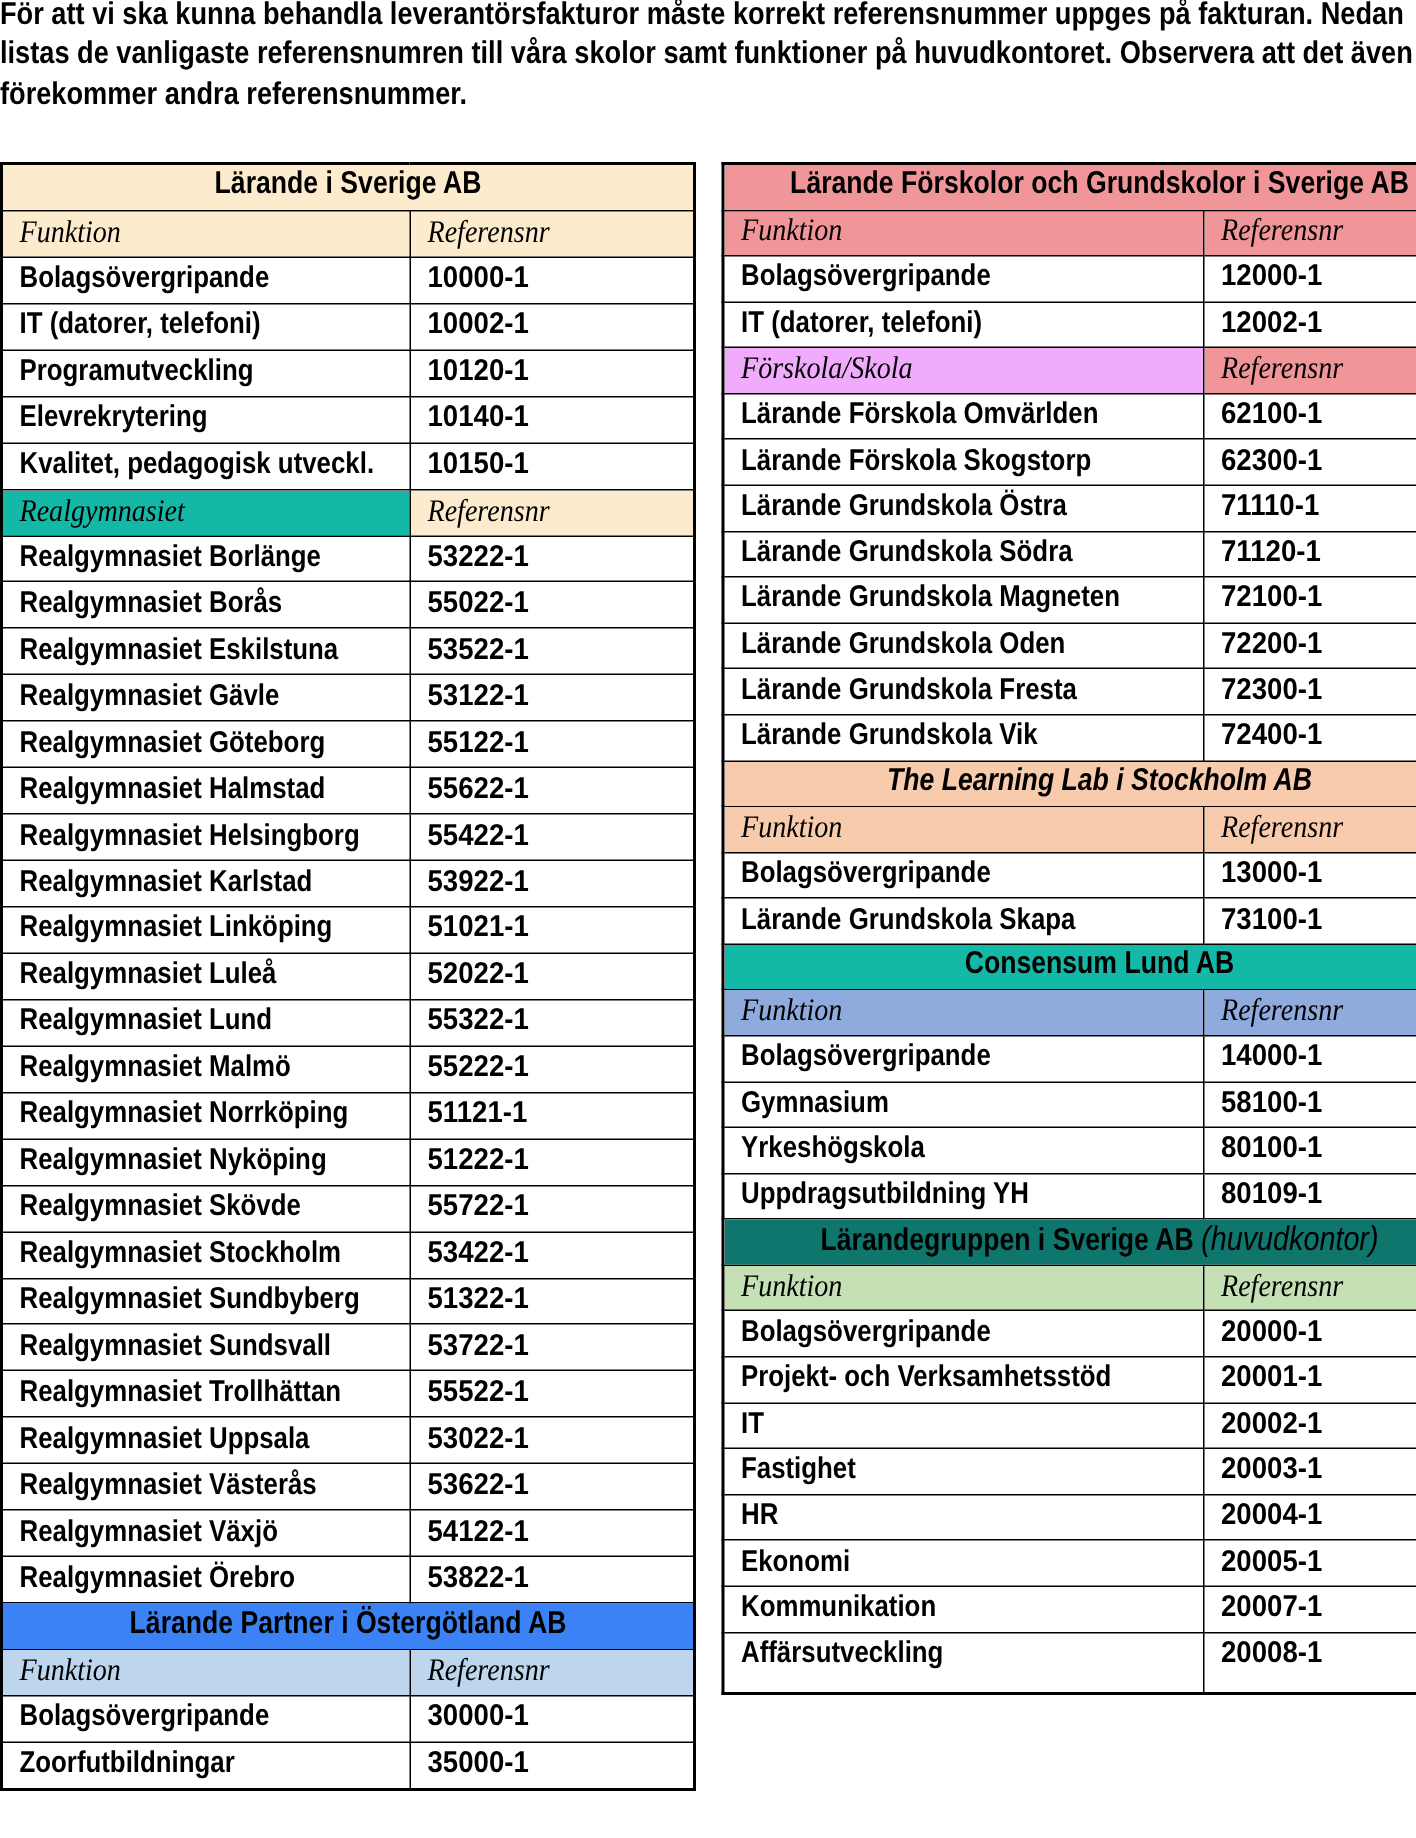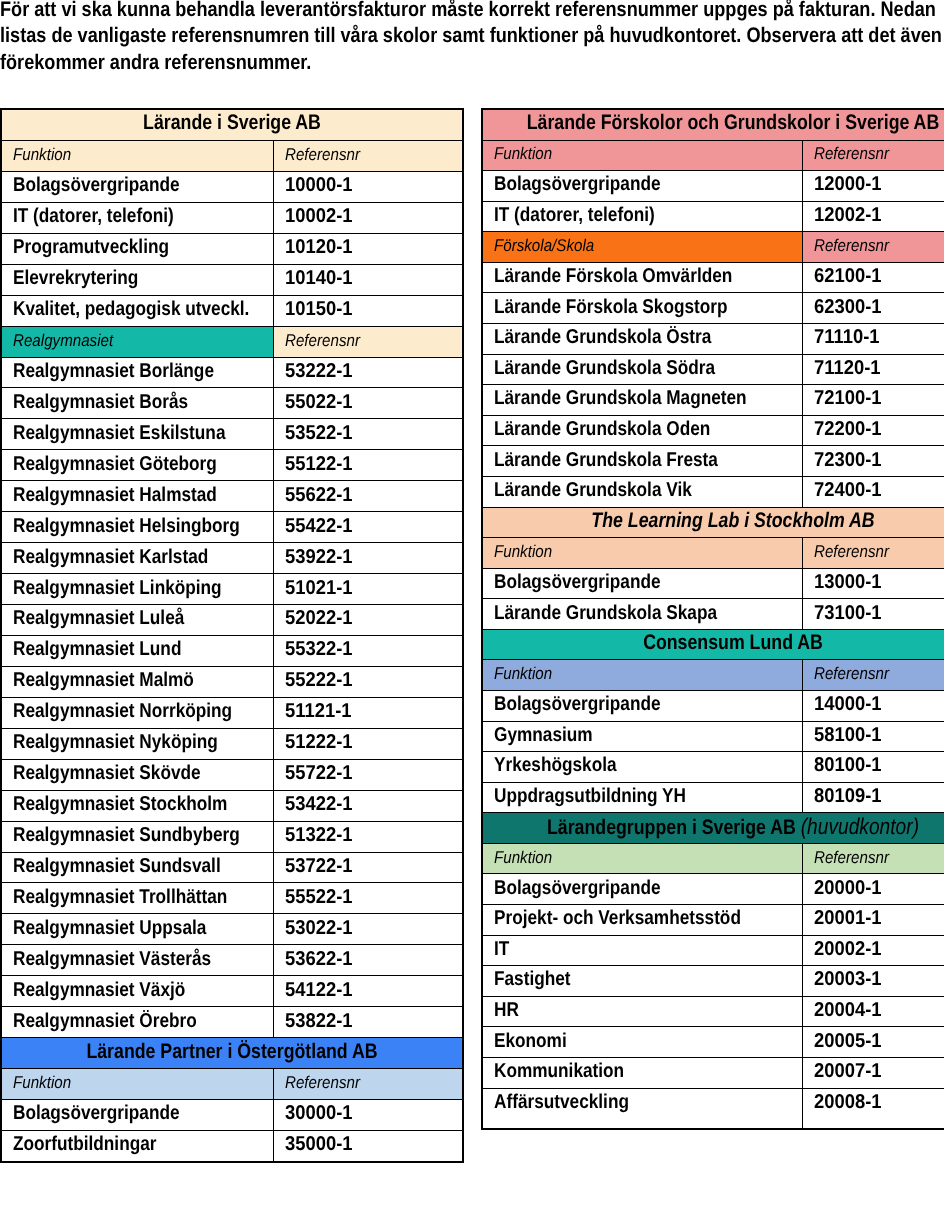--- a/index.html
+++ b/index.html
@@ -44,21 +44,21 @@
   table.t td {
     border:1.5px solid #000;
     padding:0 0 0 11px;
     height:30px;
     vertical-align:middle;
     font-size:20px; font-weight:bold;
     white-space:nowrap; overflow:hidden; line-height:1;
   }
   table.t td.title-cell { text-align:center; padding:0 !important; font-size:21px;
                           position:relative; overflow:visible; }
-  table.t td.hdr-cell { font-weight:normal; font-style:italic; font-size:17px; }
+  table.t td.hdr-cell { font-weight:normal; font-style:italic; font-size:21px;font-family:Liberation Serif, serif; }
   .ital { font-style:italic; font-weight:normal; font-size:22.7px; }
 </style>
 </head>
 <body>
 
 <div class="page">
   <p class="intro">För att vi ska kunna behandla leverantörsfakturor måste korrekt referensnummer uppges på fakturan. Nedan listas de vanligaste referensnumren till våra skolor samt funktioner på huvudkontoret. Observera att det även förekommer andra referensnummer.</p>
   <div class="col col-left">
     <table class="t">
         <colgroup>
@@ -105,20 +105,24 @@
       </tr>
       <tr>
         <td><span class="sq">Realgymnasiet Borås</span></td>
         <td><span class="sqn">55022-1</span></td>
       </tr>
       <tr>
         <td><span class="sq">Realgymnasiet Eskilstuna</span></td>
         <td><span class="sqn">53522-1</span></td>
       </tr>
       <tr>
+        <td><span class="sq">Realgymnasiet Gävle</span></td>
+        <td><span class="sqn">53122-1</span></td>
+      </tr>
+      <tr>
         <td><span class="sq">Realgymnasiet Göteborg</span></td>
         <td><span class="sqn">55122-1</span></td>
       </tr>
       <tr>
         <td><span class="sq">Realgymnasiet Halmstad</span></td>
         <td><span class="sqn">55622-1</span></td>
       </tr>
       <tr>
         <td><span class="sq">Realgymnasiet Helsingborg</span></td>
         <td><span class="sqn">55422-1</span></td>
@@ -227,21 +231,21 @@
       </tr>
       <tr>
         <td><span class="sq">Bolagsövergripande</span></td>
         <td><span class="sqn">12000-1</span></td>
       </tr>
       <tr>
         <td><span class="sq">IT (datorer, telefoni)</span></td>
         <td><span class="sqn">12002-1</span></td>
       </tr>
       <tr>
-        <td class="hdr-cell" style="background-color: #f97316;"><span class="sqi">Förskola/Skola</span></td>
+        <td class="hdr-cell" style="background-color: #f0abfc;"><span class="sqi">Förskola/Skola</span></td>
         <td class="hdr-cell" style="background-color: rgb(240, 150, 153);"><span class="sqi">Referensnr</span></td>
       </tr>
       <tr>
         <td><span class="sq">Lärande Förskola Omvärlden</span></td>
         <td><span class="sqn">62100-1</span></td>
       </tr>
       <tr>
         <td><span class="sq">Lärande Förskola Skogstorp</span></td>
         <td><span class="sqn">62300-1</span></td>
       </tr>

